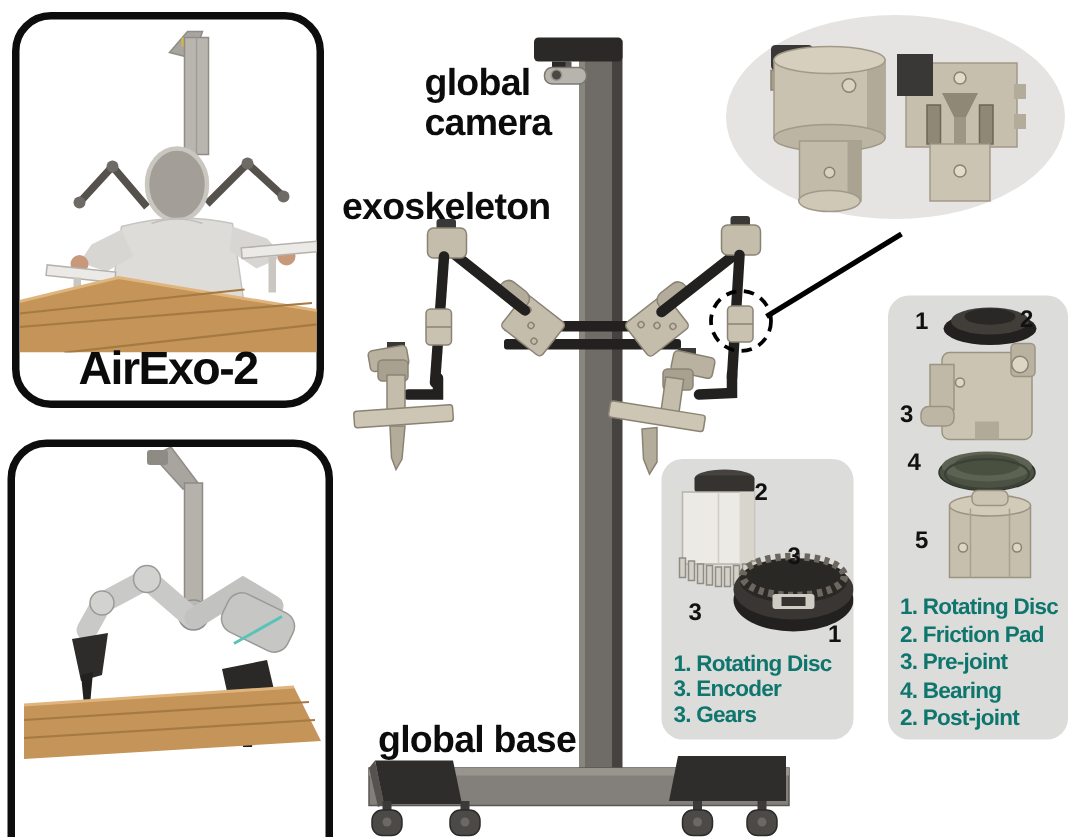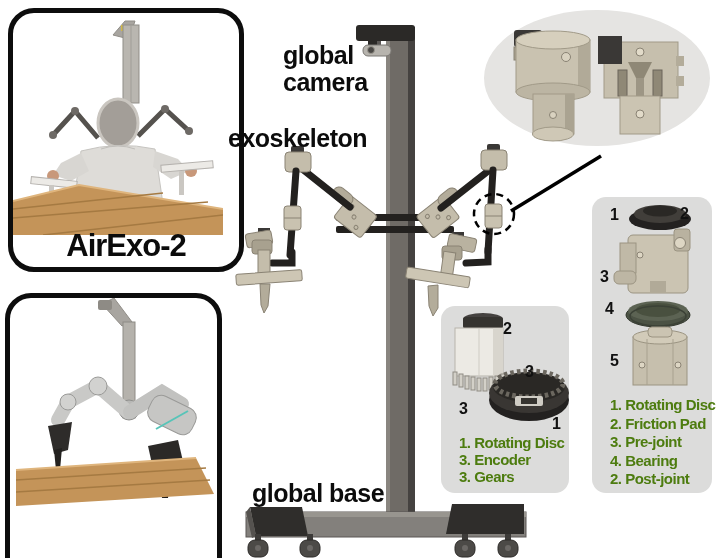--- a/index.html
+++ b/index.html
@@ -4,34 +4,34 @@
 <style>
   *{margin:0;padding:0;box-sizing:border-box}
   html,body{background:#ffffff}
   body{width:720px;height:558px;font-family:"Liberation Sans",sans-serif;overflow:hidden}
   .canvas{position:relative;width:720px;height:558px;background:#fff}
   .main-art{position:absolute;left:0;top:0;z-index:1}
   
   .inset{position:absolute;background:#fff;border:5px solid #0d0d0d;border-radius:26px;overflow:hidden;z-index:3}
   .inset svg{display:block}
   .inset-label{position:absolute;left:0;right:0;text-align:center;font-weight:700;color:#0b0b0b;letter-spacing:-1px}
-  .inset-airexo{left:8px;top:8px;width:236px;height:264px}
+  .inset-airexo{left:8px;top:8px;width:208px;height:264px}
   .inset-airexo .inset-label{bottom:6px;font-size:31px;line-height:31px}
   .inset-robot{left:5px;top:293px;width:217px;height:314px}
   .inset-robot .inset-label{bottom:5px;font-size:33px;line-height:33px}
   
   .ann{position:absolute;font-weight:700;color:#0c0c0c;font-size:25px;line-height:27px;z-index:4;letter-spacing:-0.5px}
   .ann-camera{left:283px;top:42px;width:96px;text-align:left}
   .ann-exo{left:228px;top:125px}
   .ann-base{left:252px;top:480px}
   
   .panel{position:absolute;background:#dcdcdb;border-radius:14px;z-index:2}
   .panel svg{position:absolute;left:0;top:0}
   .callout{position:absolute;font-weight:700;font-size:16px;color:#111;line-height:16px;z-index:5}
-  .parts-list{position:absolute;left:18px;right:2px;font-weight:700;color:#4d7c0f;white-space:nowrap;letter-spacing:-0.5px}
+  .parts-list{position:absolute;left:8px;right:2px;font-weight:700;color:#0f766e;white-space:nowrap;letter-spacing:-0.5px}
   .panel-encoder{left:441px;top:306px;width:128px;height:187px}
   .panel-encoder .parts-list{top:128px;font-size:15px;line-height:17px}
   .panel-joint{left:592px;top:197px;width:120px;height:296px}
   .panel-joint .parts-list{top:199px;font-size:15px;line-height:18.5px}
 </style>
 </head>
 <body>
 
 <div class="canvas">
 

